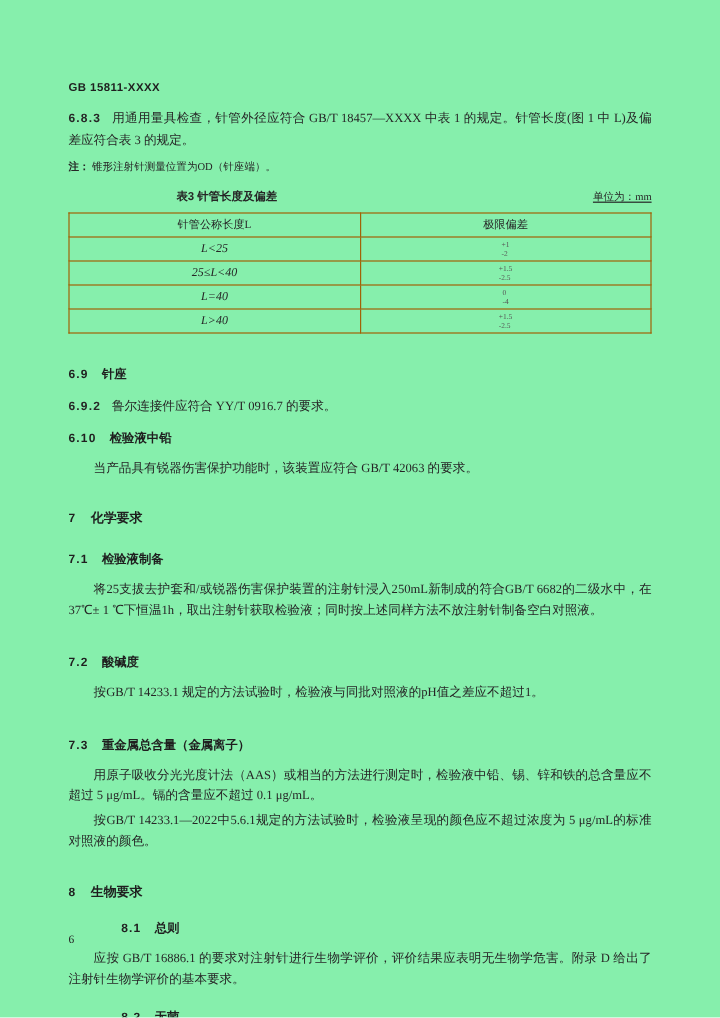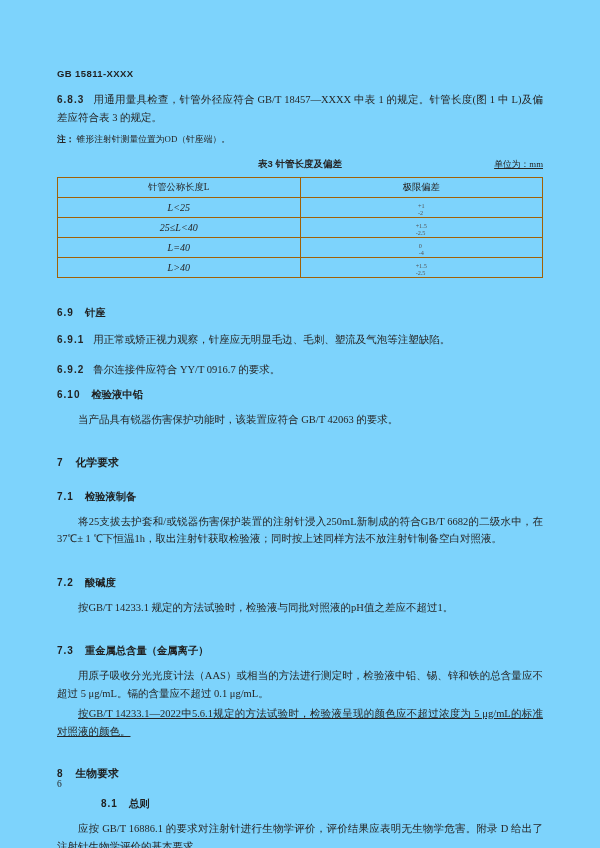--- a/index.html
+++ b/index.html
@@ -1,20 +1,20 @@
 <!DOCTYPE html>
 <html><head>
 <meta charset="utf-8">
 <style>
   html, body { margin: 0; padding: 0; background: #ffffff; }
   .page {
     position: relative;
     width: 600px;
     height: 848px;
-    background: #7dd3fc;
+    background: #86efac;
     box-sizing: border-box;
     padding: 68px 57px 0 57px;
     font-family: "Liberation Serif", serif;
     color: #262626;
     overflow: hidden;
   }
   .running-header {
     font-family: "Liberation Sans", sans-serif;
     font-weight: bold;
     font-size: 9.5px;
@@ -50,21 +50,21 @@
     display: flex;
     align-items: baseline;
     justify-content: space-between;
   }
   .table-caption .spacer { width: 90px; }
   .tbl-title {
     font-family: "Liberation Sans", sans-serif;
     font-weight: bold;
     font-size: 9.5px;
     flex: 1;
-    text-align: center;
+    text-align: left;
   }
   .tbl-unit {
     font-size: 8.8px;
     width: 90px;
     text-align: right;
     white-space: nowrap;
     text-decoration: underline;
   }
   table.spec {
     margin-top: 6px;
@@ -120,21 +120,21 @@
   .mt10 { margin-top: 10px; }
   .mt16 { margin-top: 16px; padding-left: 44px; }
   .mt20 { margin-top: 20px; }
   .body-para {
     margin-top: 10px;
     font-size: 10.5px;
     line-height: 17.5px;
     text-align: justify;
     text-indent: 21px;
   }
-  .body-para.tight { margin-top: 3px; text-decoration: underline; }
+  .body-para.tight { margin-top: 3px; }
   .page-number {
     position: absolute;
     left: 57px;
     top: 779px;
     font-size: 9.5px;
   }
 </style>
 </head>
 <body>
 
@@ -188,23 +188,20 @@
           <span class="tol"><span>+1.5</span><span>-2.5</span></span>
         </td>
       </tr>
     </tbody>
   </table>
 
   <div class="h-sub">
     <span class="clause-num">6.9</span><span>针座</span>
   </div>
 
-  <p class="clause-para">
-    <span class="clause-num">6.9.1</span><span>用正常或矫正视力观察，针座应无明显毛边、毛刺、塑流及气泡等注塑缺陷。</span>
-  </p>
 
   <p class="clause-para">
     <span class="clause-num">6.9.2</span><span>鲁尔连接件应符合 YY/T 0916.7 的要求。</span>
   </p>
 
   <div class="h-sub mt10">
     <span class="clause-num">6.10</span><span>检验液中铅</span>
   </div>
 
   <p class="body-para">当产品具有锐器伤害保护功能时，该装置应符合 GB/T 42063 的要求。</p>

